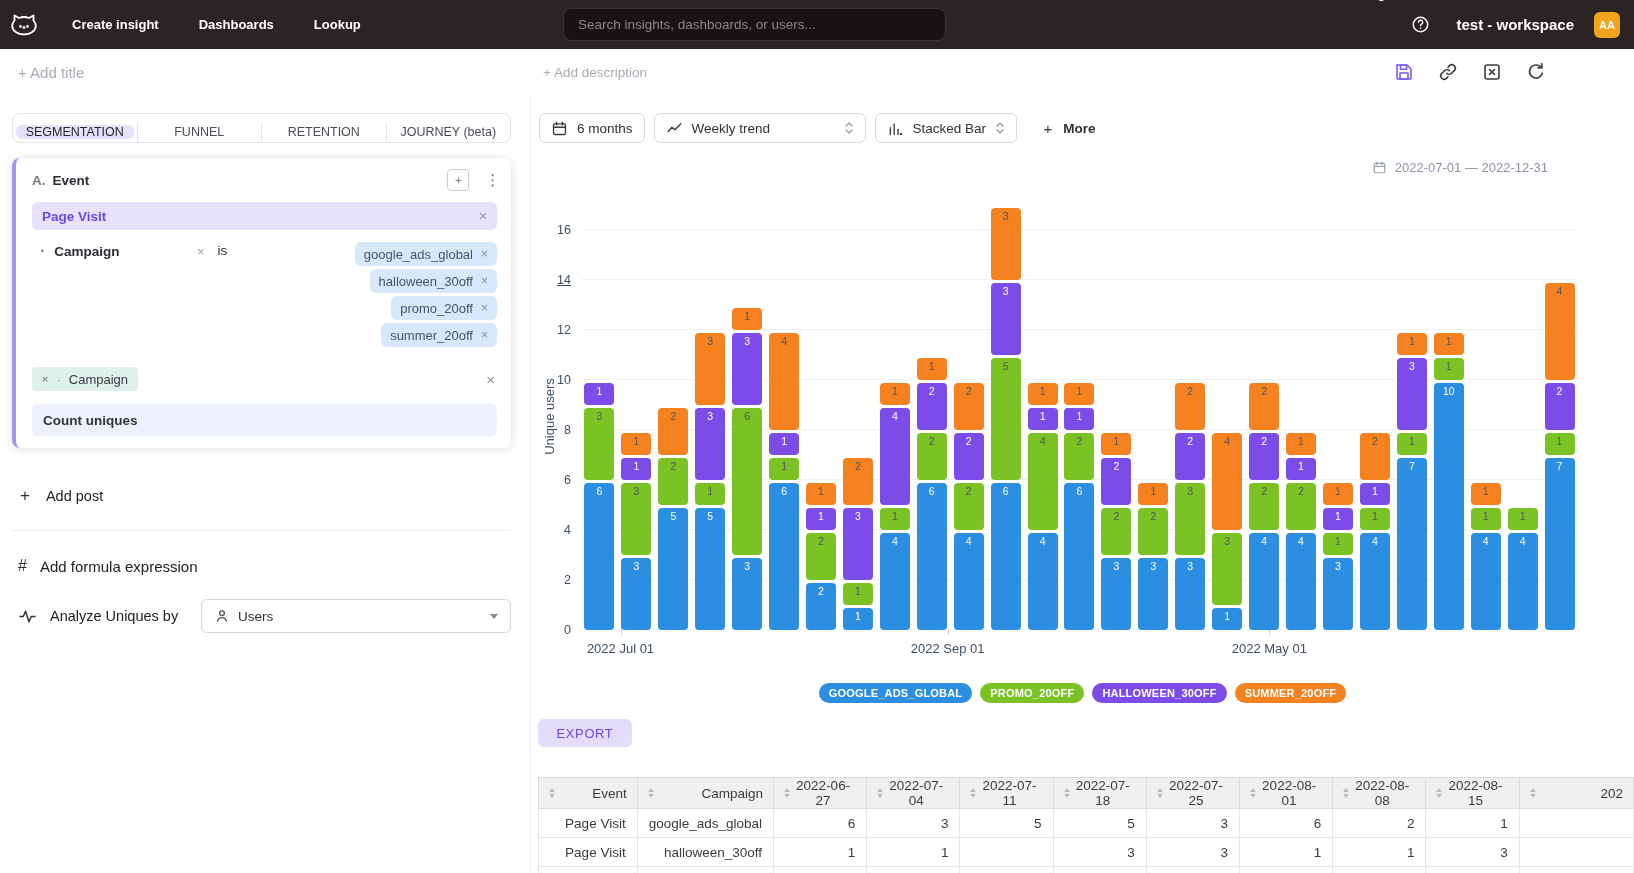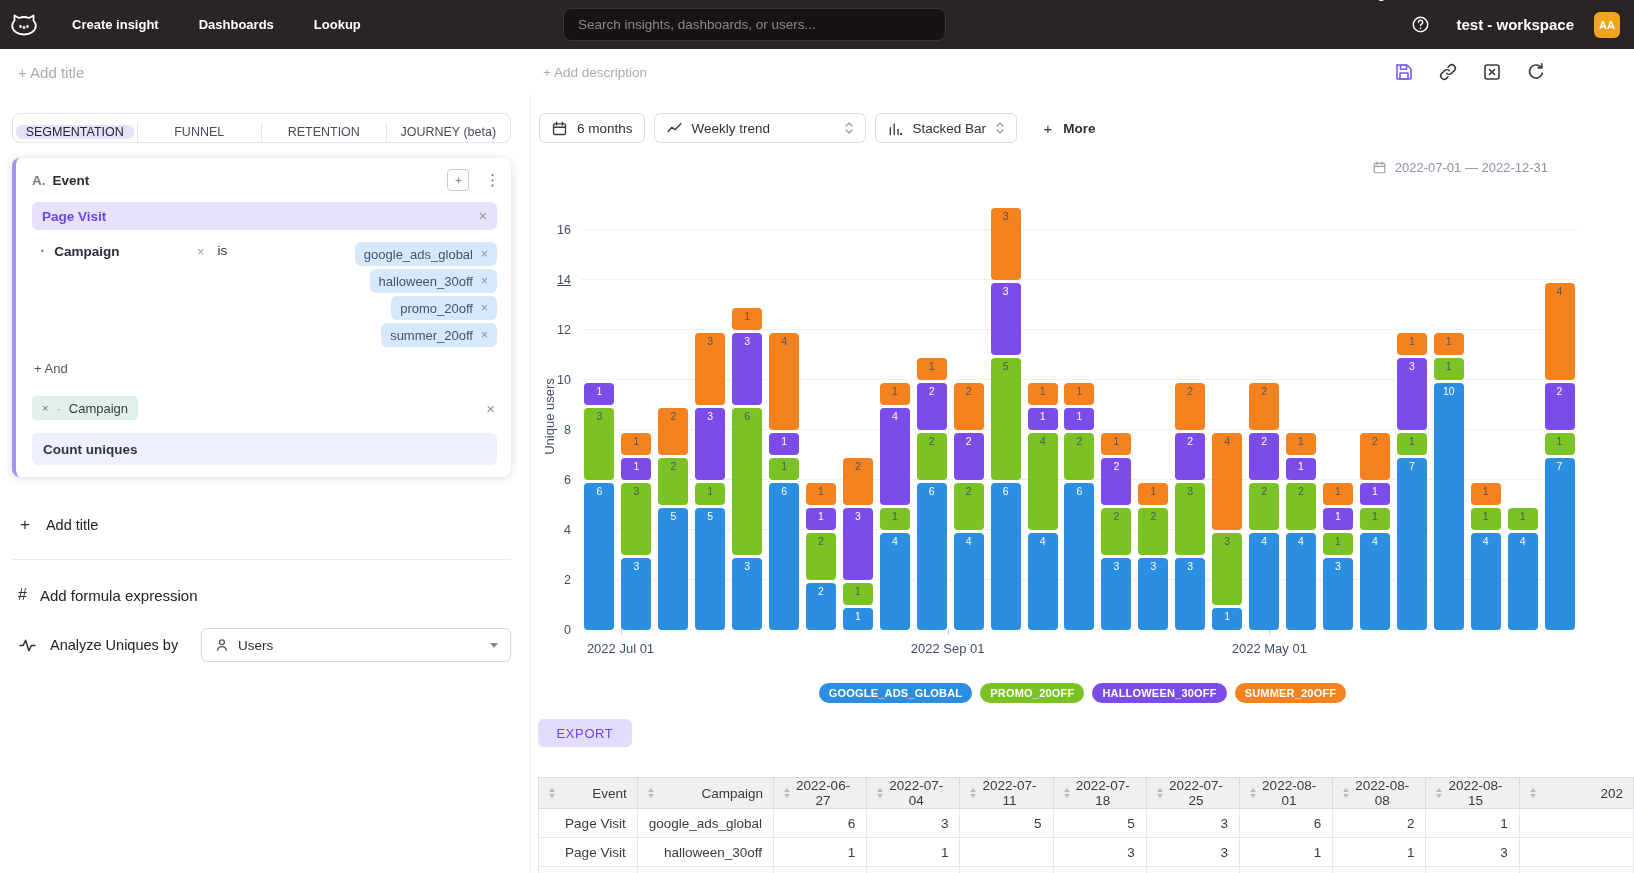--- a/index.html
+++ b/index.html
@@ -270,37 +270,36 @@
               <span>promo_20off</span>
               <span class="cx">×</span>
             </span>
             <span class="chip">
               <span>summer_20off</span>
               <span class="cx">×</span>
             </span>
           </div>
       </div>
 
-      <div class="and-row">+ And</div>
 
       <div class="breakdown-row">
         <span class="bd-chip">
           <span class="cx">×</span>
           <span style="color:#8a8a95;">·</span>
           <span>Campaign</span>
         </span>
         <span class="bd-close">×</span>
       </div>
 
       <div class="count-row">Count uniques</div>
     </div>
 
     <div class="add-event">
       <span class="pg">+</span>
-      <span class="lb">Add title</span>
+      <span class="lb">Add post</span>
     </div>
 
     <div class="hr"></div>
 
     <div class="add-formula">
       <span class="pg">#</span>
       <span class="lb">Add formula expression</span>
     </div>
 
     <div class="analyze-row">

